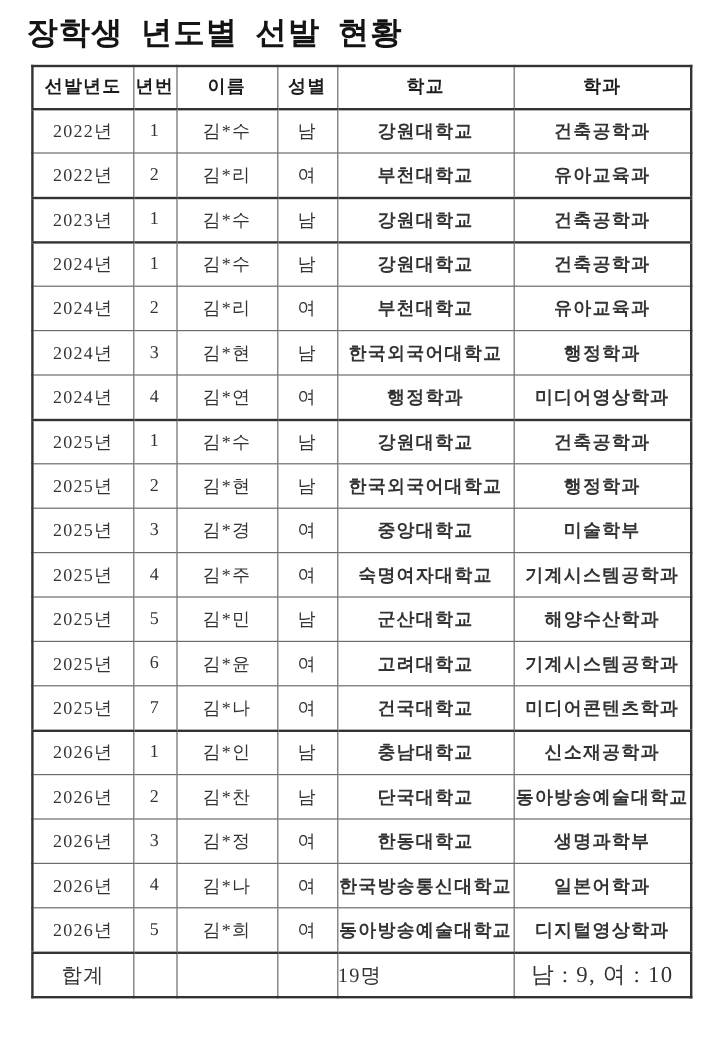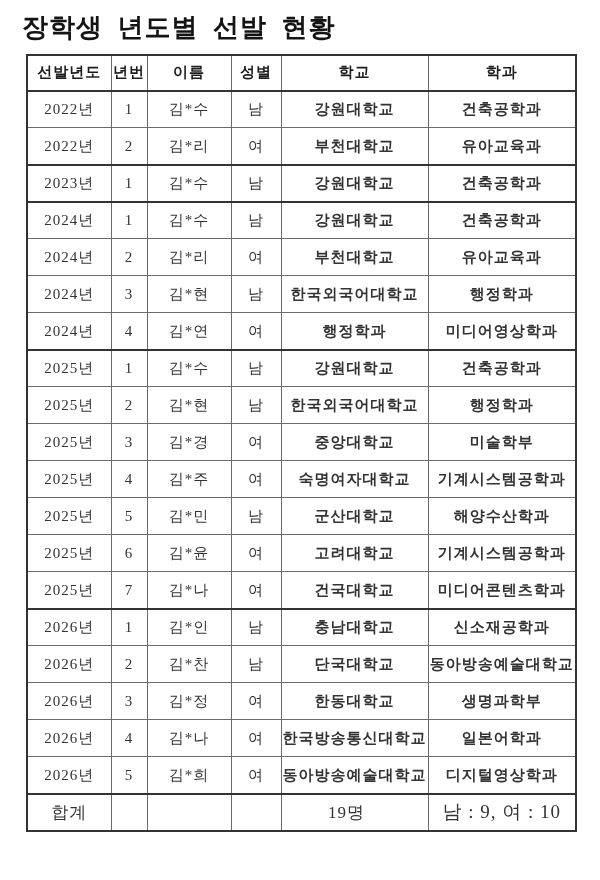--- a/index.html
+++ b/index.html
@@ -50,21 +50,21 @@
     height: 36px;
   }
   .roster td { color: #333333; }
   .roster tr.group-start td { border-top: 2px solid #333333; }
   .roster tr.total-row td {
     border-top: 2px solid #333333;
     font-size: 16px;
   }
   .roster td.cell-school, .roster td.cell-dept { font-size: 15px; font-weight: bold; }
   .roster tr.total-row td.cell-total-count {
-    text-align: center;
+    text-align: left;
     padding-right: 16px;
     font-size: 17px;
   }
   .roster tr.total-row td.cell-total-label { font-size: 17px; }
   .roster tr.total-row td.cell-total-breakdown { font-size: 19px; }
 </style>
 </head>
 <body>
 
 <div class="page">

